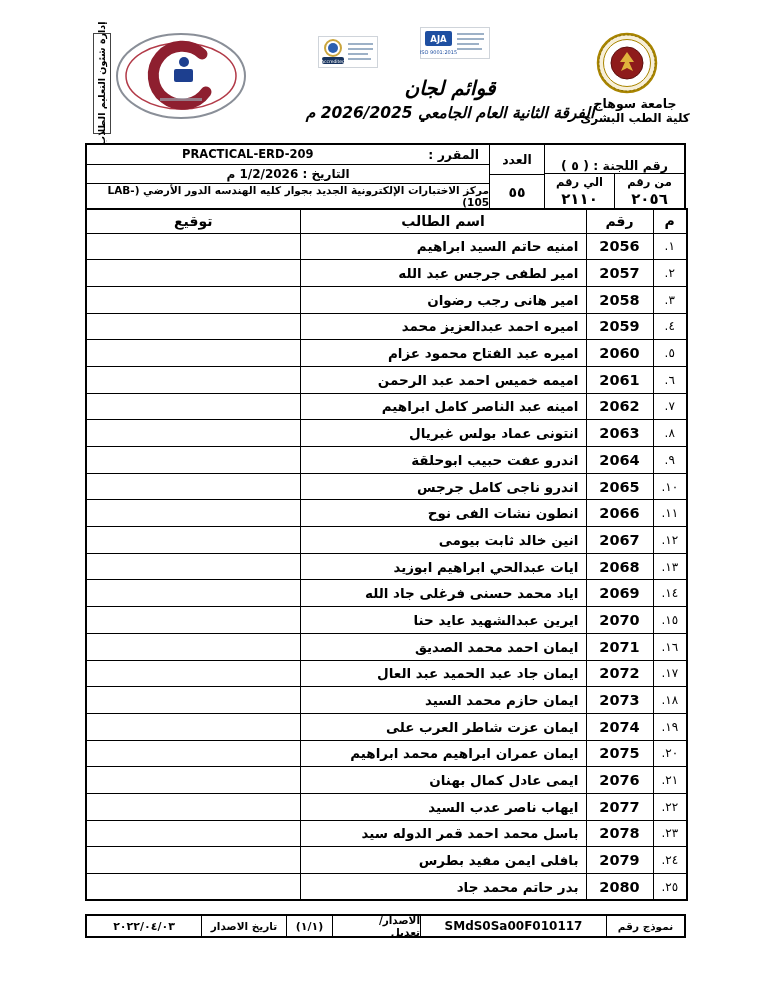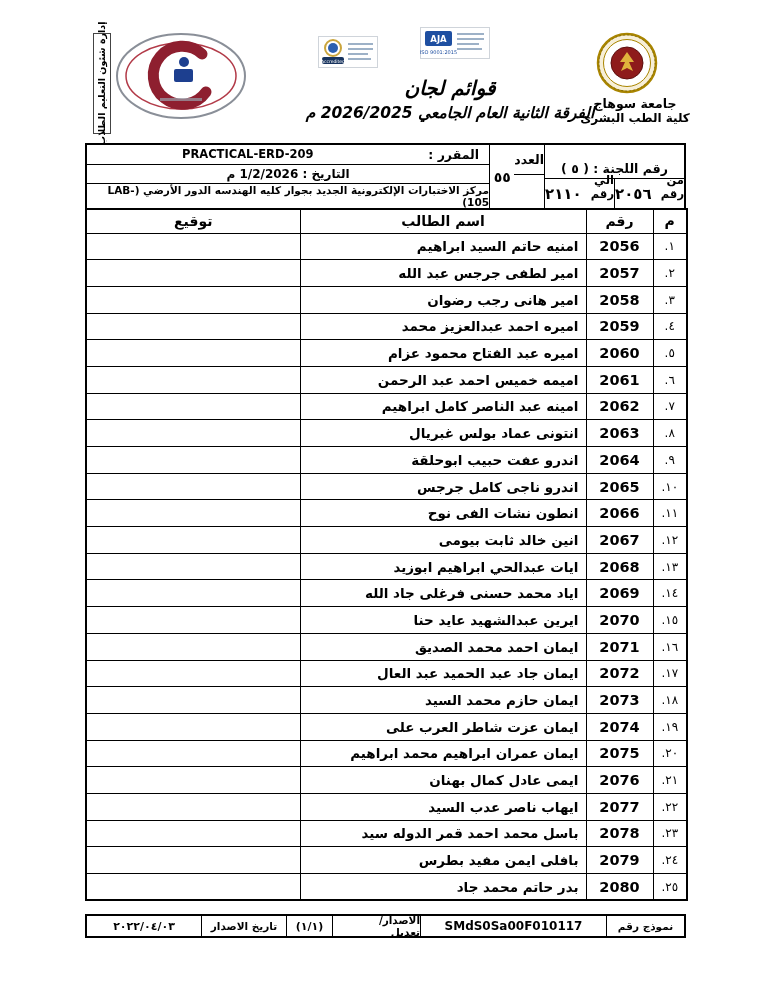--- a/index.html
+++ b/index.html
@@ -37,25 +37,25 @@
   .info-box {
     position:absolute; top:143px; left:85px; width:601px; height:67px;
     border:2px solid #000; display:flex; direction:rtl;
   }
   .col-right { width:140px; display:flex; flex-direction:column; border-left:1px solid #000; }
   .committee {
     height:21px; border-bottom:1px solid #000; display:flex; align-items:center;
     justify-content:center; font-weight:bold; font-size:12.5px;margin-top:13px;
   }
   .range { flex:1; display:flex; direction:rtl; }
-  .range-col { flex:1; display:flex; flex-direction:row; }
+  .range-col { flex:1; display:flex; flex-direction:column; }
   .range-col.from { border-left:1px solid #000; }
   .range-label { height:16px; display:flex; align-items:center; justify-content:center; font-size:11.5px; font-weight:bold; }
   .range-value { flex:1; display:flex; align-items:center; justify-content:center; font-size:15px; font-weight:bold; }
-  .col-mid { width:55px; display:flex; flex-direction:row; border-left:1px solid #000; }
+  .col-mid { width:55px; display:flex; flex-direction:column; border-left:1px solid #000; }
   .count-label { height:30px; border-bottom:1px solid #000; display:flex; align-items:center; justify-content:center; font-size:12.5px; font-weight:bold; }
   .count-value { flex:1; display:flex; align-items:center; justify-content:center; font-size:14px; font-weight:bold; }
   .col-left { flex:1; display:flex; flex-direction:column; }
   .course-row {
     height:21px; border-bottom:1px solid #000; display:flex; direction:rtl;
     align-items:center; justify-content:space-between; padding:0 10px 0 95px;
     font-size:12.5px; font-weight:bold;
   }
   .course-value { font-size:11.5px; }
   .date-row {

